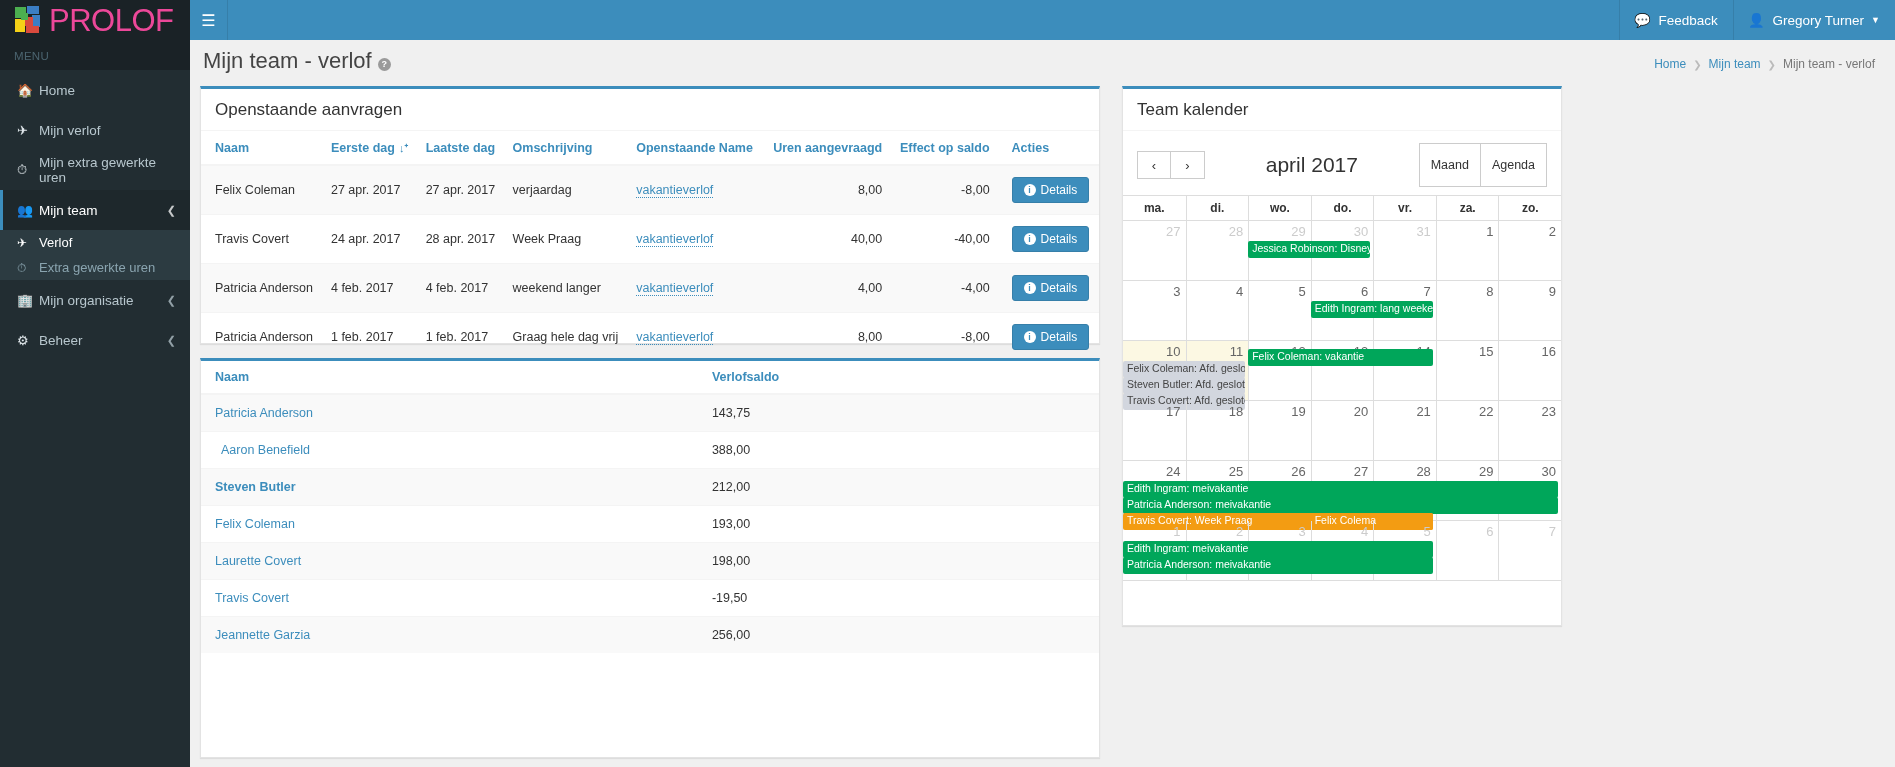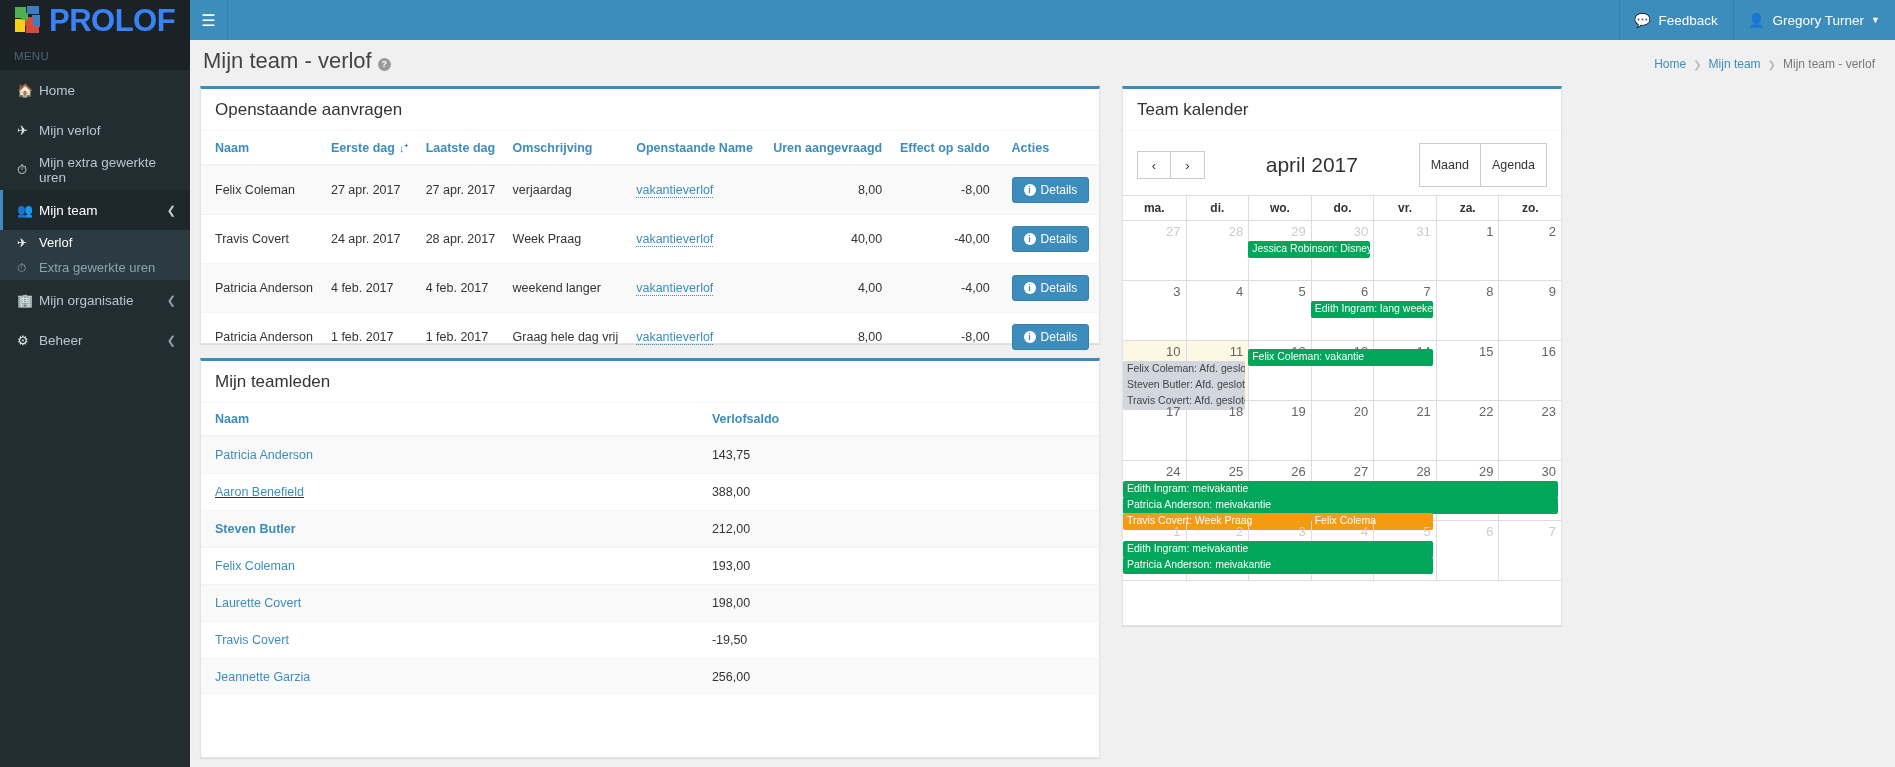--- a/index.html
+++ b/index.html
@@ -22,21 +22,21 @@
   #brand .logo { width: 30px; height: 30px; position: relative; flex: 0 0 auto; }
   #brand .logo i { position: absolute; display: block; }
   #brand .logo .p1 { left: 1px;  top: 2px;  width: 11px; height: 11px; background: #4caf50; }
   #brand .logo .p2 { left: 13px; top: 1px;  width: 12px; height: 8px;  background: #3b7ec4; }
   #brand .logo .p3 { left: 18px; top: 10px; width: 8px;  height: 12px; background: #3b7ec4; }
   #brand .logo .p4 { left: 1px;  top: 14px; width: 10px; height: 13px; background: #f5d117; }
   #brand .logo .p5 { left: 11px; top: 12px; width: 8px;  height: 9px;  background: #d94a3d; }
   #brand .logo .p6 { left: 12px; top: 21px; width: 13px; height: 7px;  background: #d94a3d; }
   #brand .logo .p7 { left: 7px;  top: 8px;  width: 7px;  height: 7px;  background: #4caf50; }
   #brand .name {
-    color: #3b82f6; font-size: 31px; font-weight: 700; letter-spacing: -0.5px;
+    color: #ec4899; font-size: 31px; font-weight: 400; letter-spacing: -0.5px;
     margin-left: 5px; line-height: 1; white-space: nowrap;
   }
   #menu-label {
     padding: 10px 14px 8px; font-size: 11.5px; color: #4b646f;
     letter-spacing: .3px; background: #1a2226;
   }
   .nav-item {
     display: flex; align-items: center; height: 40px; padding: 0 14px;
     color: #b8c7ce; font-size: 13.5px; cursor: pointer; position: relative;
     border-left: 3px solid transparent;
@@ -350,37 +350,34 @@
           <td style="padding-left:14px;"><button class="btn-details">
               <span class="i-circ">i</span>
               <span>Details</span>
             </button></td>
         </tr>
       </tbody>
   </table>
 </div>
 
 <div class="panel" id="panel-members">
-  <div class="panel-head">
-    <h3>Mijn teamleden</h3>
-  </div>
   <table>
     <thead>
       <tr>
         <th style="padding-left:14px; width:56%;"><span>Naam</span></th>
         <th><span>Verlofsaldo</span></th>
       </tr>
     </thead>
     <tbody id="members-body">
         <tr>
           <td style="padding-left:14px;"><a class="member-link">Patricia Anderson</a></td>
           <td>143,75</td>
         </tr>
         <tr>
-          <td style="padding-left:14px;text-decoration:underline;"><a class="member-link">Aaron Benefield</a></td>
+          <td style="padding-left:20px;"><a class="member-link">Aaron Benefield</a></td>
           <td>388,00</td>
         </tr>
         <tr>
           <td style="padding-left:14px;font-weight:bold;"><a class="member-link">Steven Butler</a></td>
           <td>212,00</td>
         </tr>
         <tr>
           <td style="padding-left:14px;"><a class="member-link">Felix Coleman</a></td>
           <td>193,00</td>
         </tr>

